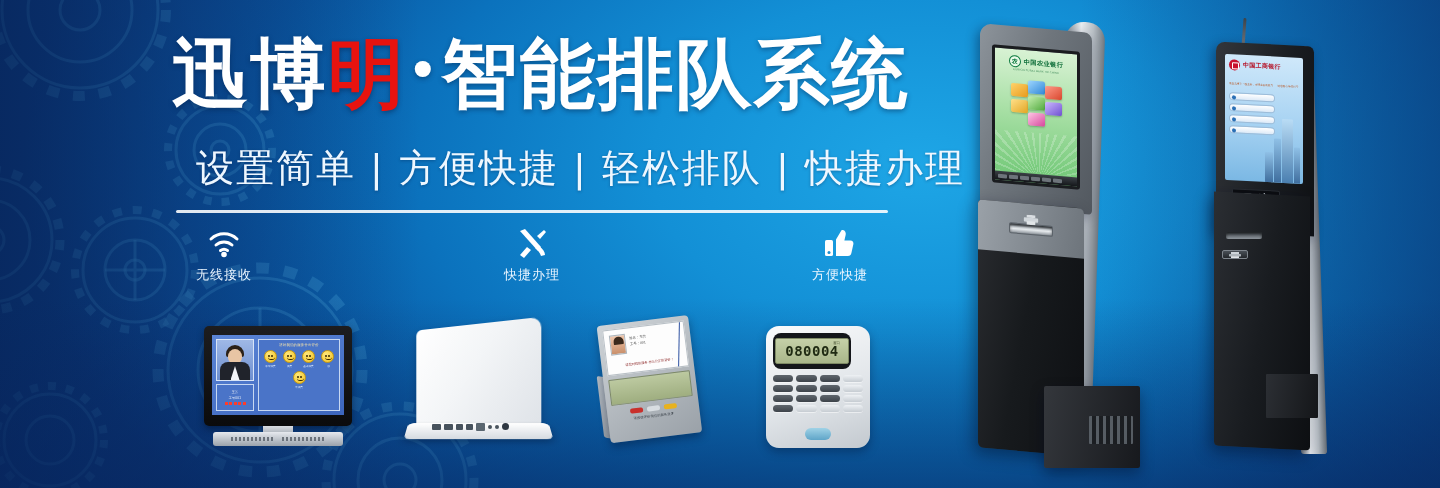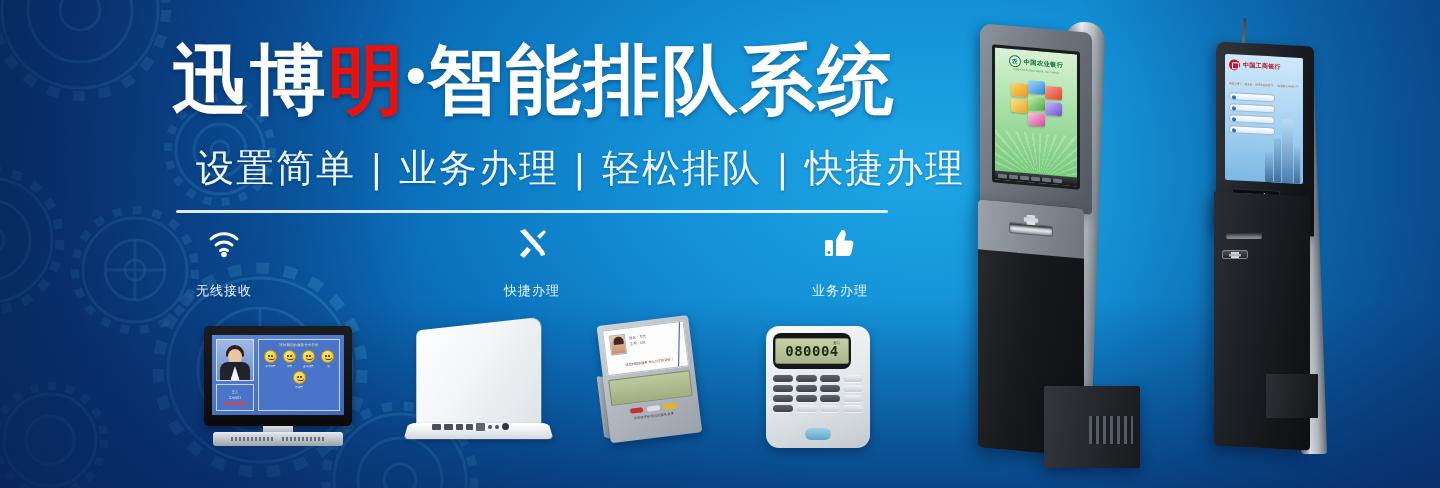--- a/index.html
+++ b/index.html
@@ -28,21 +28,21 @@
   
   .gears { position:absolute; left:-70px; top:-60px; width:640px; height:620px; opacity:.55; }
   .gears svg { width:100%; height:100%; display:block; }
 
   
   .headline {
     position:absolute; left:172px; top:42px; width:730px;
     font-size:76px; line-height:1; font-weight:bold; color:#ffffff;
     letter-spacing:2px; white-space:nowrap;
     text-shadow:0 2px 5px rgba(3,30,70,.45);
-    font-family:Liberation Sans, sans-serif;
+    font-family:Liberation Mono, monospace;
   }
   .headline .hl-red { color:#e8130f; }
   .headline .hl-dot { font-size:56px; vertical-align:12px; }
 
   .subtitle {
     position:absolute; left:196px; top:148px; width:700px;
     font-size:38px; line-height:1.1; color:#eef7ff; letter-spacing:2px;
     white-space:nowrap; text-shadow:0 1px 3px rgba(3,30,70,.35);
     font-family:"DejaVu Sans","Liberation Sans",sans-serif;
   }
@@ -53,21 +53,21 @@
 
   
   .features {
     position:absolute; left:176px; top:226px; width:712px; height:64px;
     display:flex; align-items:flex-start; justify-content:space-between;
   }
   .feature { width:96px; display:flex; flex-direction:column; align-items:center; }
   .feature .ficon { width:34px; height:34px; display:block; }
   .feature .ficon svg { width:100%; height:100%; display:block; }
   .feature .flabel {
-    margin-top:22px; font-size:13px; color:#eaf5ff; letter-spacing:1px;
+    margin-top:6px; font-size:13px; color:#eaf5ff; letter-spacing:1px;
     white-space:nowrap; font-family:"DejaVu Sans","Liberation Sans",sans-serif;
   }
 
   
   .products { position:absolute; left:196px; top:318px; width:700px; height:150px; }
   .prod { position:absolute; }
 
   
   .p-monitor { left:8px; top:8px; width:148px; height:120px; }
   .mon-bezel {
@@ -465,21 +465,21 @@
   </div>
 
   <div class="vig-left"></div>
   <div class="vig-right"></div>
   <div class="vig-bottom"></div>
 
   <div class="headline">
     <span>迅博</span><span class="hl-red">明</span><span class="hl-dot">•</span><span>智能排队系统</span>
   </div>
 
-  <div class="subtitle">设置简单 | 业务办理 | 轻松排队 | 快捷办理</div>
+  <div class="subtitle">设置简单 | 方便快捷 | 轻松排队 | 快捷办理</div>
   <div class="divider"></div>
 
   <div class="features">
 
     <div class="feature">
       <span class="ficon">
         <svg viewBox="0 0 34 34" xmlns="http://www.w3.org/2000/svg">
           <g fill="none" stroke="#ffffff" stroke-width="3" stroke-linecap="round">
             <path d="M4 13 A19 19 0 0 1 30 13"></path>
             <path d="M9 19 A12 12 0 0 1 25 19"></path>
@@ -510,21 +510,21 @@
     <div class="feature">
       <span class="ficon">
         <svg viewBox="0 0 34 34" xmlns="http://www.w3.org/2000/svg">
           <g fill="#ffffff">
             <rect x="2" y="14" width="8" height="16" rx="1.6"></rect>
             <path d="M13 30 h12 c2 0 3 -1 3.4 -3 l2 -9 c.4 -2 -1 -3.6 -3 -3.6 h-6 l1.3 -5.6 c.5 -2.2 -.7 -4.4 -2.8 -4.8 -1 -.2 -1.6 .3 -2 1.2 L13 13.5 Z"></path>
           </g>
           <circle cx="6" cy="26.5" r="1.5" fill="#1a8fd0"></circle>
         </svg>
       </span>
-      <span class="flabel">业务办理</span>
+      <span class="flabel">方便快捷</span>
     </div>
 
 
 
   </div>
 
   <div class="products">
 
     <div class="prod p-monitor">
       <div class="mon-bezel">

